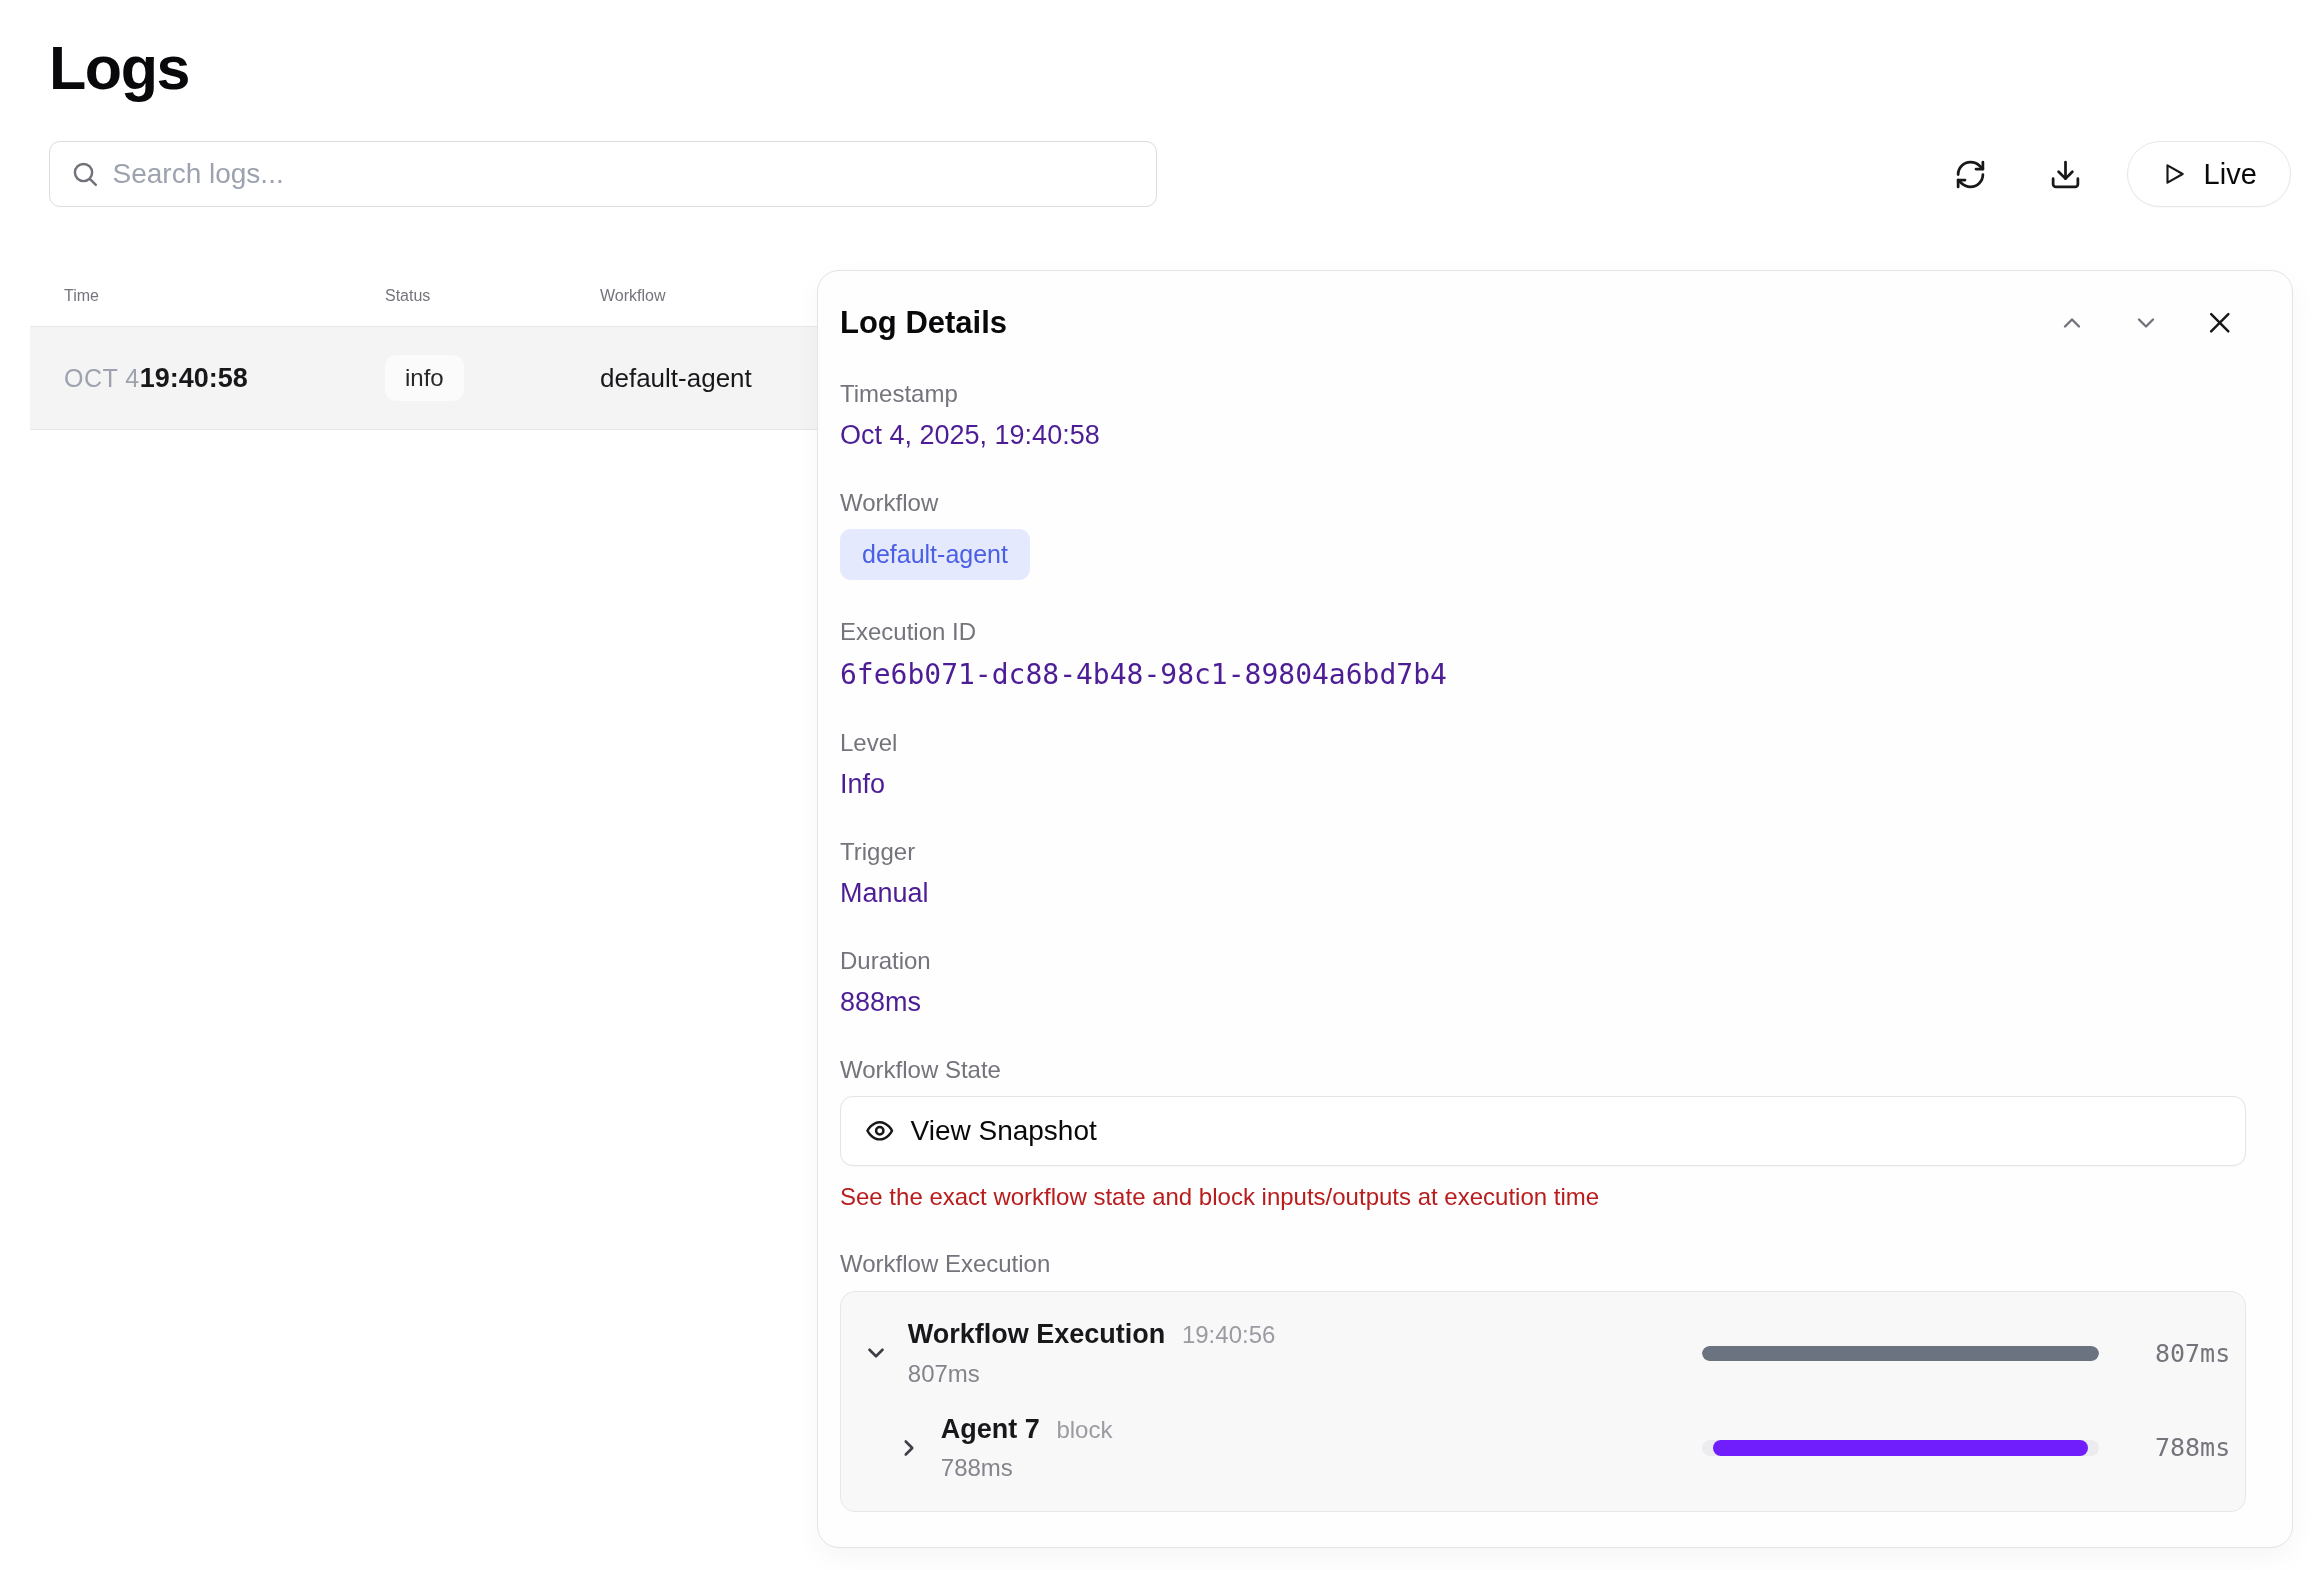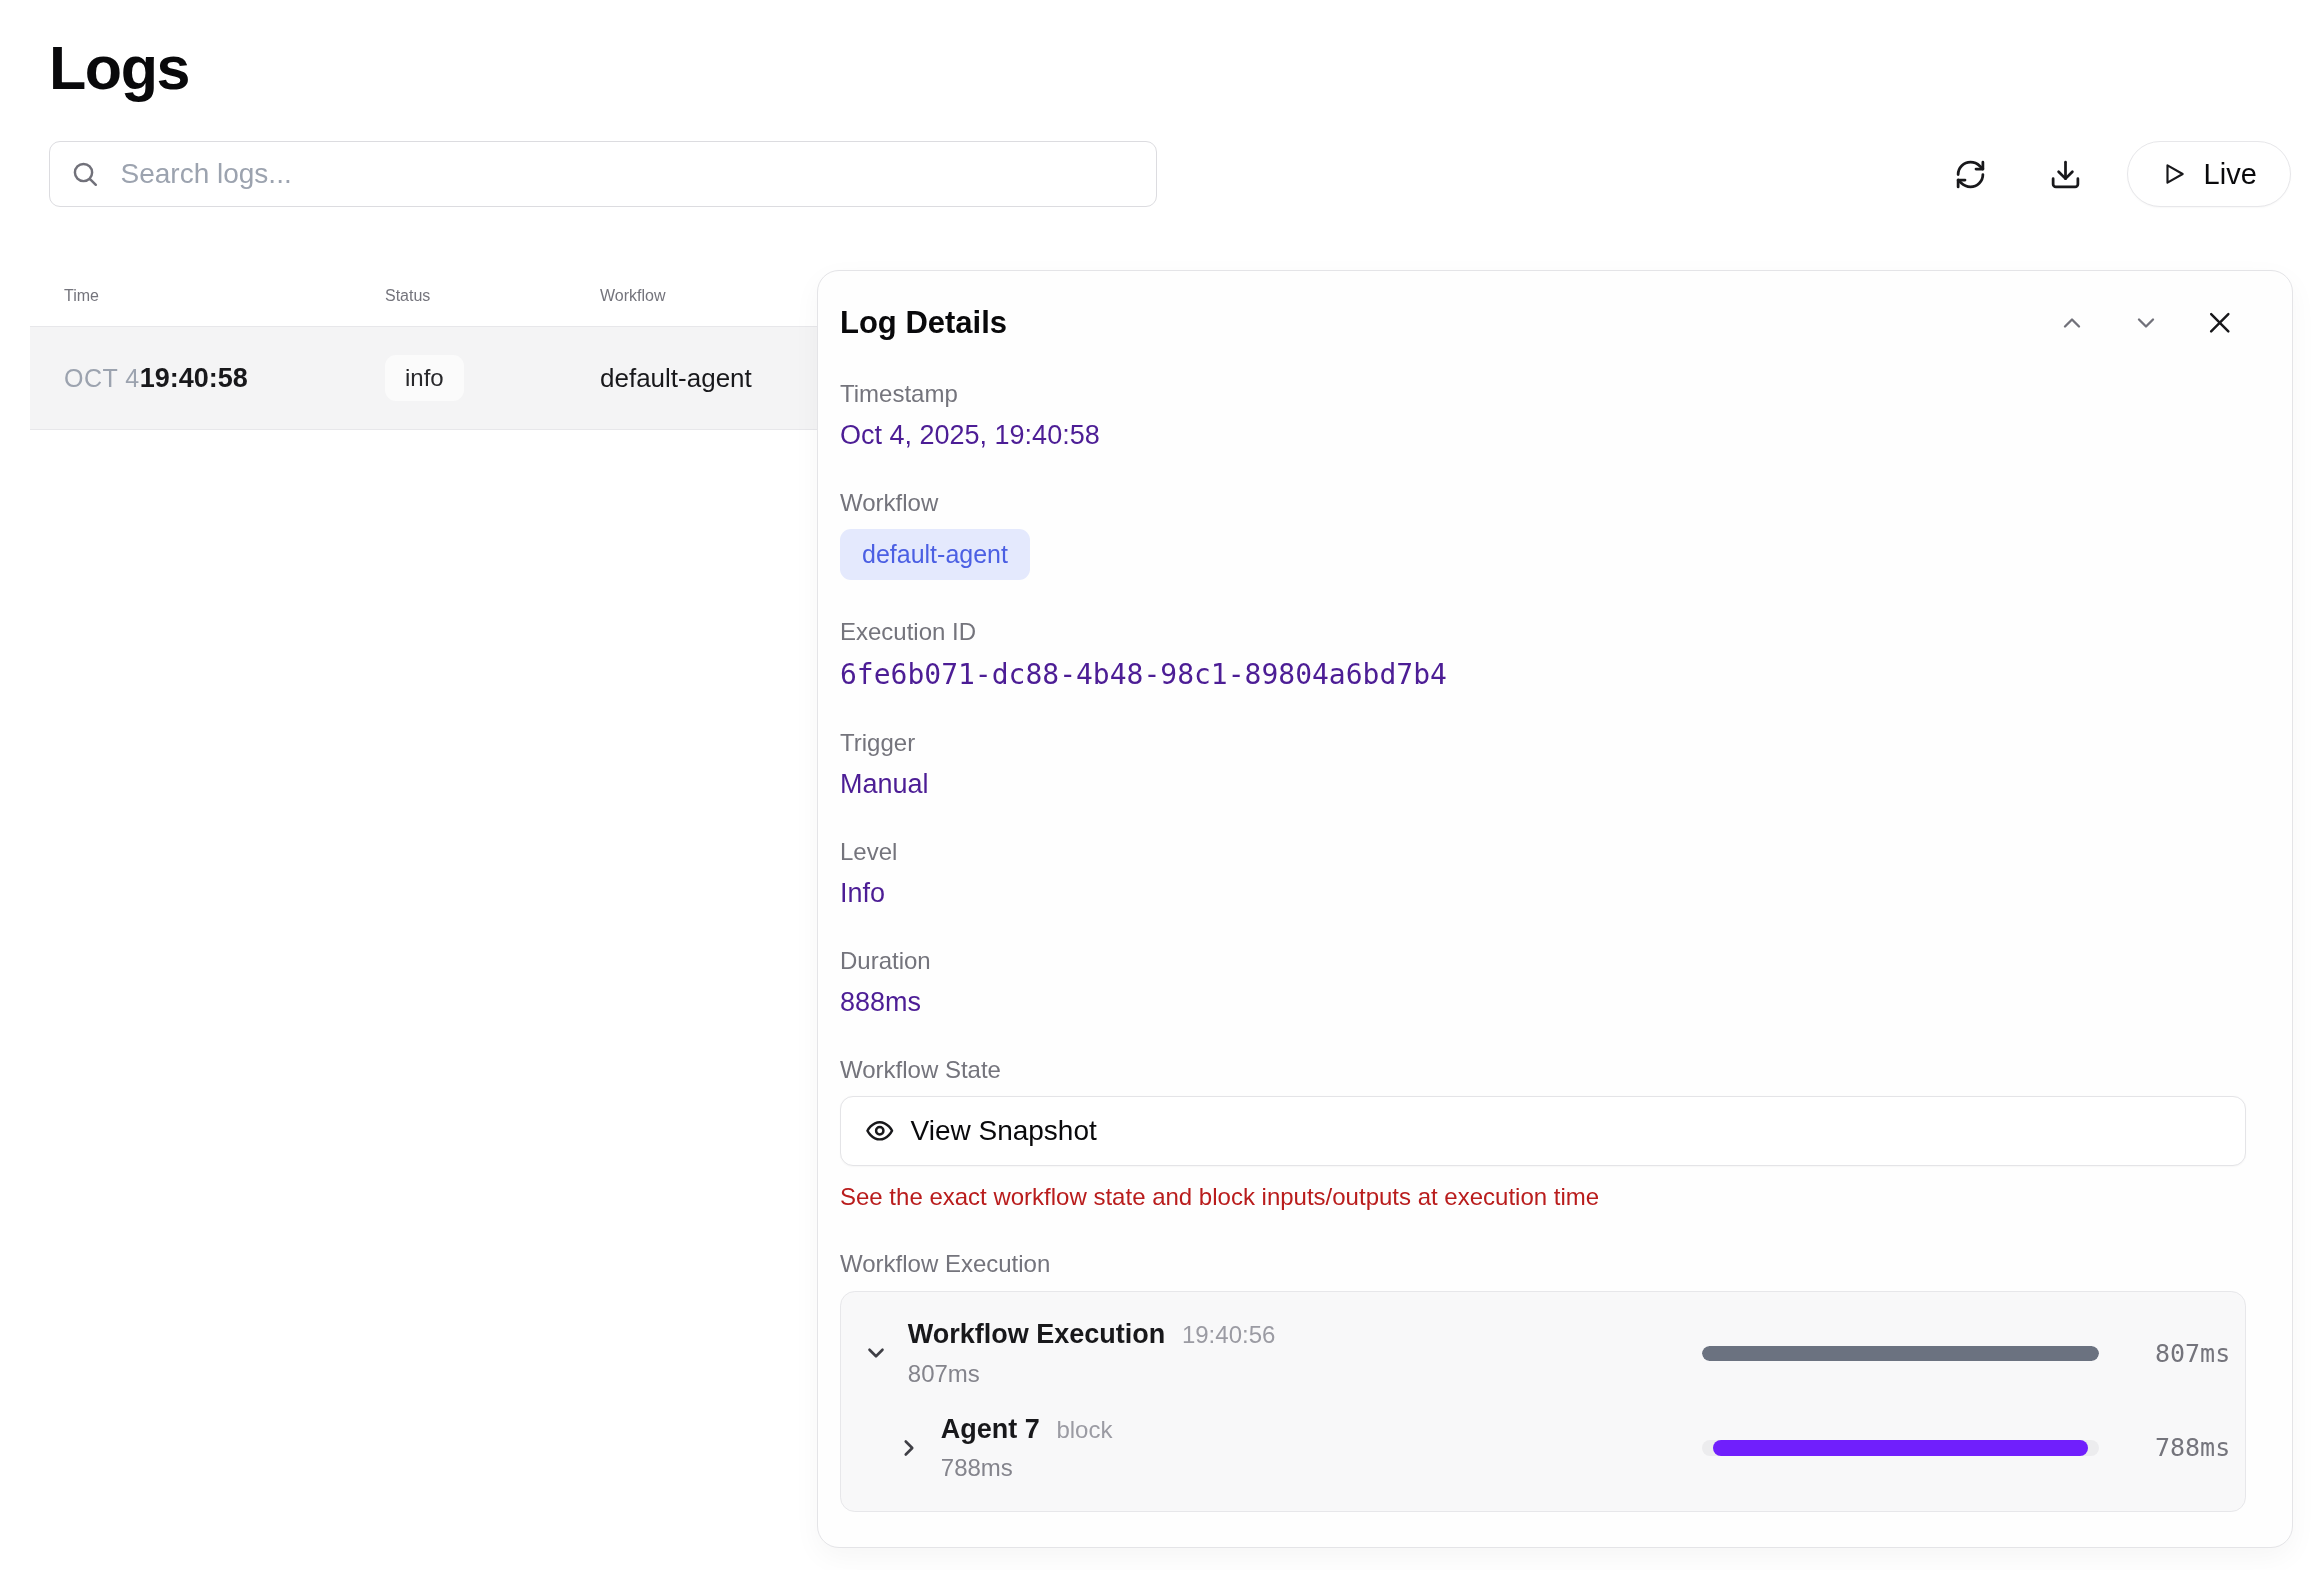--- a/index.html
+++ b/index.html
@@ -12,21 +12,21 @@
   .mono { font-family:"DejaVu Sans Mono", monospace; }
 
   
   .page-title {
     position:absolute; left:49px; top:33px;
     font-size:61px; font-weight:700; letter-spacing:-1.4px; color:#09090b;
   }
   .toolbar-search {
     position:absolute; left:49px; top:141px; width:1108px; height:66px;
     border:0.9px solid #dcdce0; border-radius:11px; background:#fff;
-    display:flex; align-items:center; padding:0 20px; gap:21px;
+    display:flex; align-items:center; padding:0 20px; gap:13px;
   }
   .toolbar-search input {
     border:none; outline:none; flex:1; font-size:28px; color:#18181b;
     font-family:"Liberation Sans", sans-serif; background:transparent;
   }
   .toolbar-search input::placeholder { color:#9ca3af; }
   .icon-btn {
     position:absolute; top:146px; width:57px; height:57px;
     display:flex; align-items:center; justify-content:center;
     background:transparent; border:none; border-radius:9.2px; cursor:pointer;
@@ -228,27 +228,27 @@
       <div class="label">Workflow</div>
       <span class="wf-badge">default-agent</span>
     </div>
 
     <div class="group">
       <div class="label">Execution ID</div>
       <div class="value mono">6fe6b071-dc88-4b48-98c1-89804a6bd7b4</div>
     </div>
 
     <div class="group">
+      <div class="label">Level</div>
+      <div class="value">Info</div>
+    </div>
+
+    <div class="group">
       <div class="label">Trigger</div>
       <div class="value">Manual</div>
-    </div>
-
-    <div class="group">
-      <div class="label">Level</div>
-      <div class="value">Info</div>
     </div>
 
     <div class="group">
       <div class="label">Duration</div>
       <div class="value">888ms</div>
     </div>
 
     <div class="group" style="margin-bottom:0;">
       <div class="label">Workflow State</div>
       <button class="snapshot-btn">

